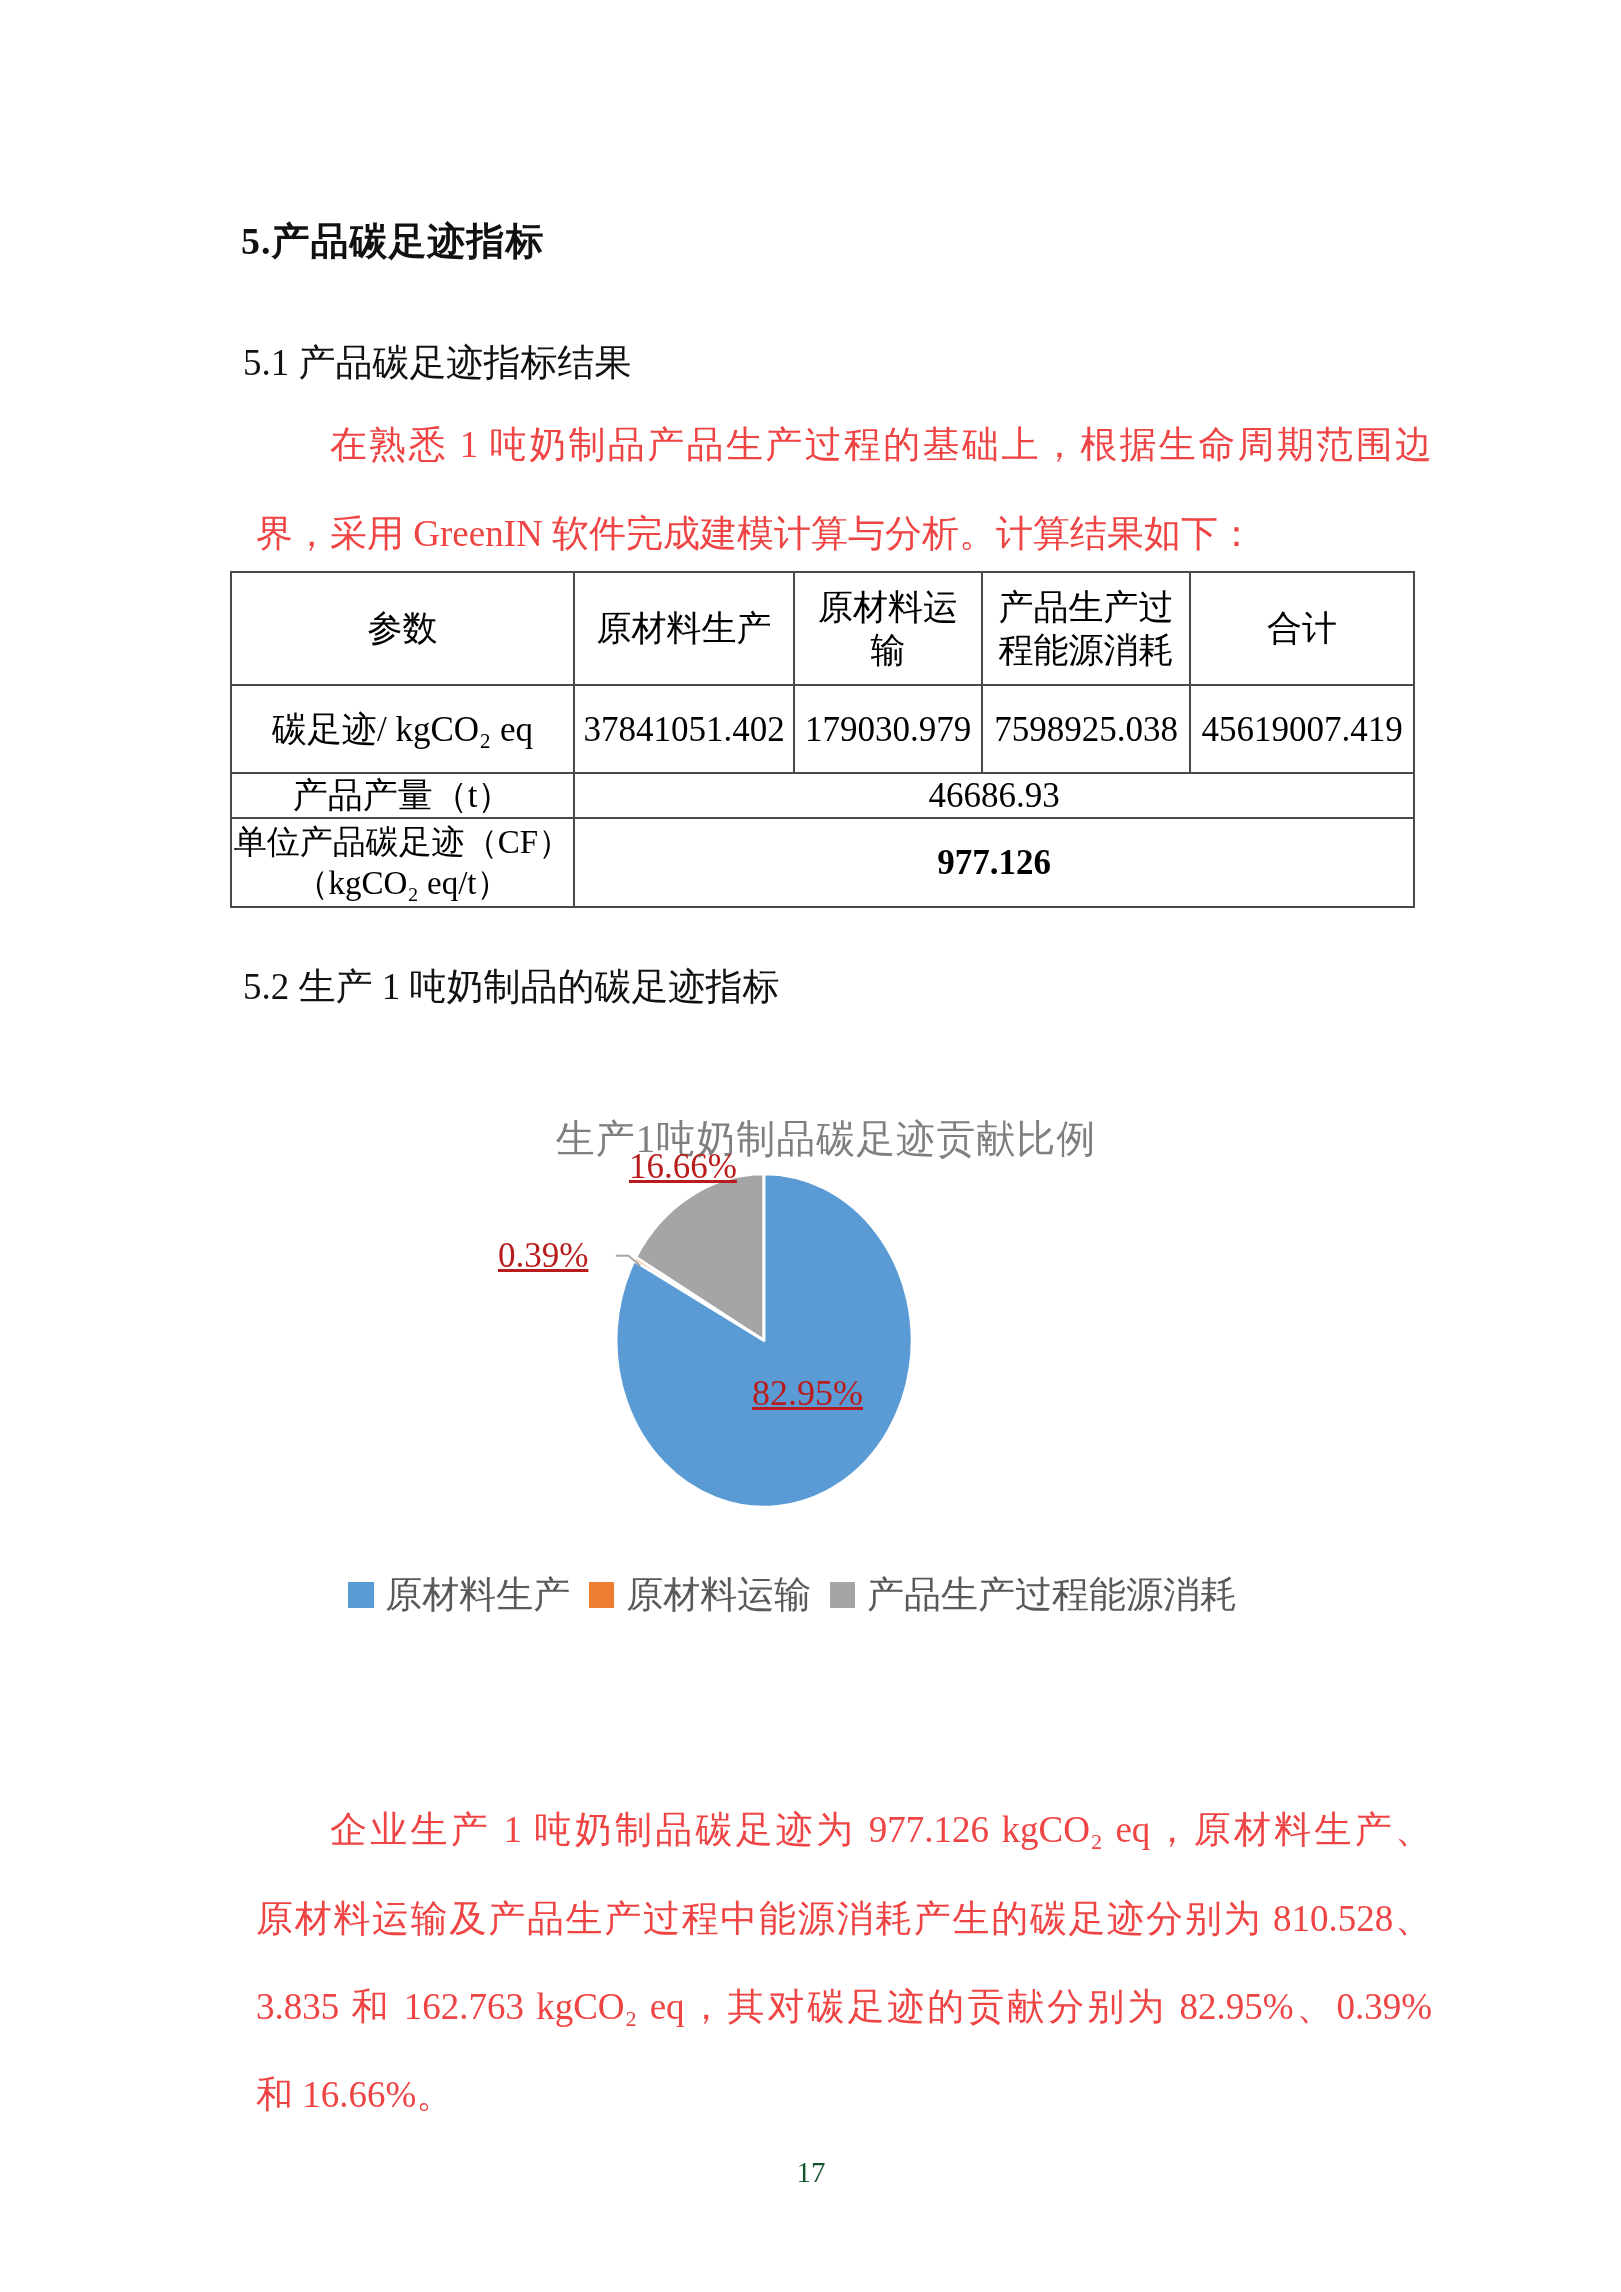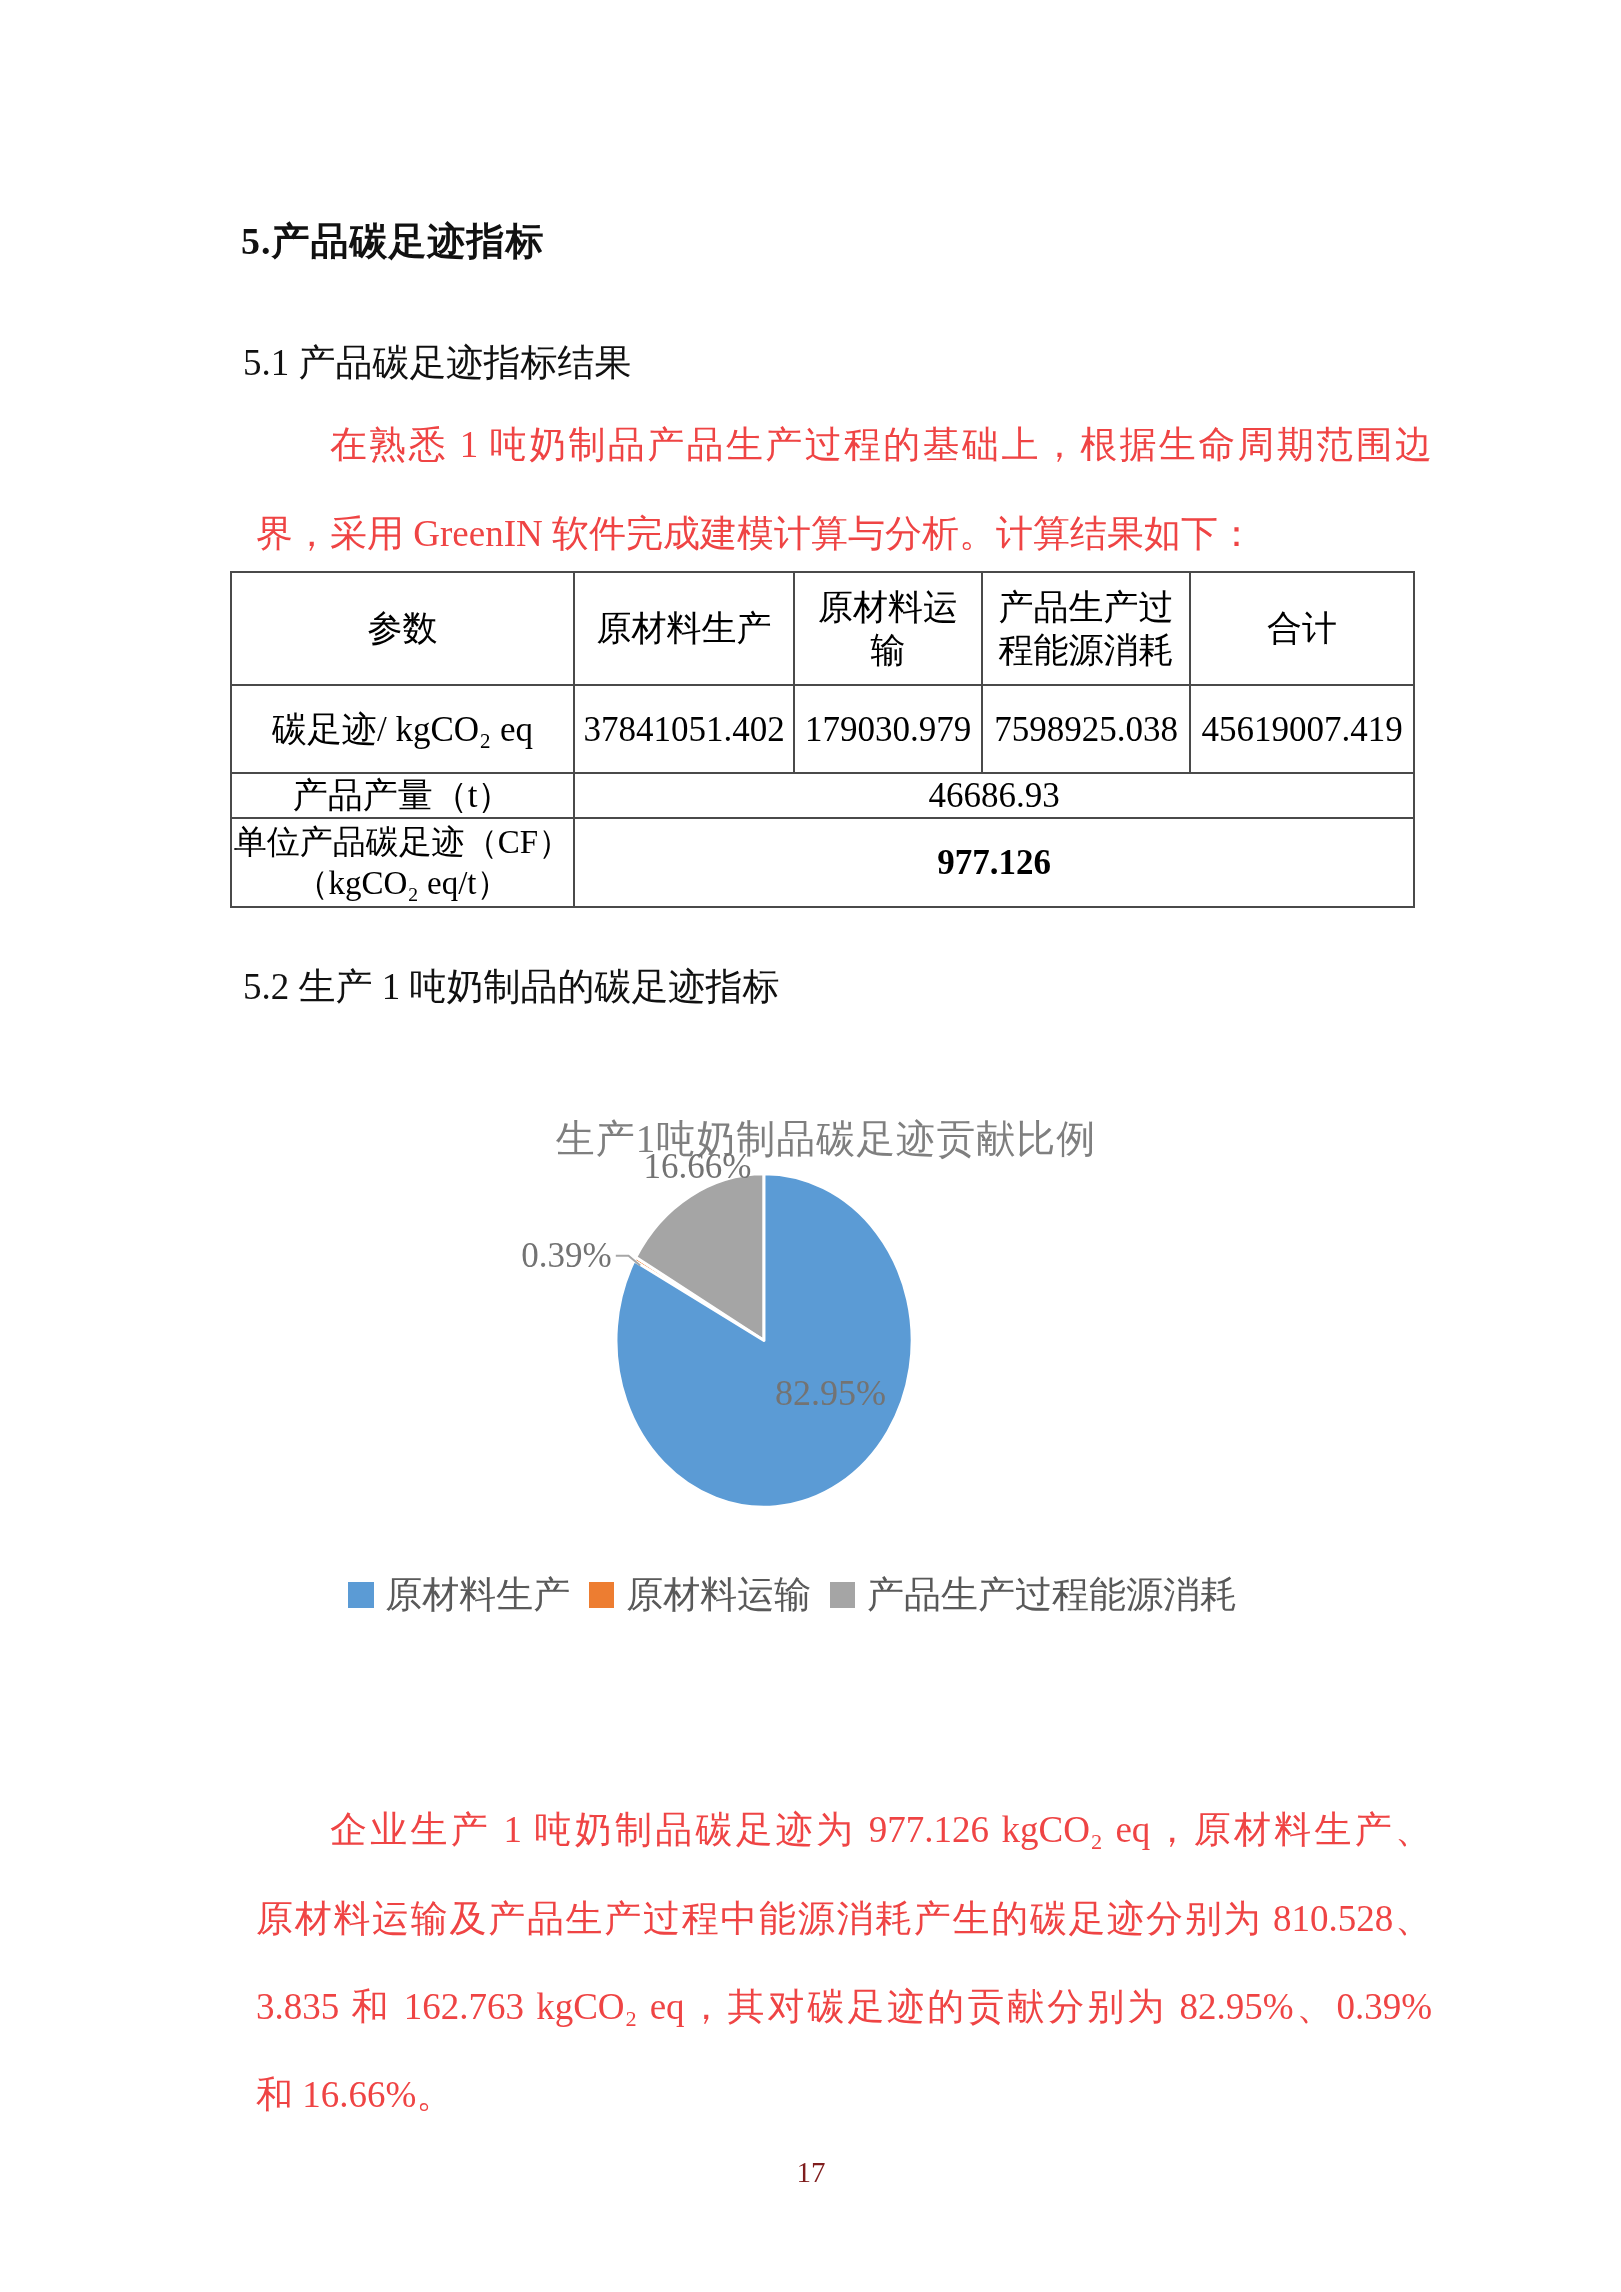--- a/index.html
+++ b/index.html
@@ -30,35 +30,35 @@
     white-space:pre-line;line-height:43px;
   }
   tr.r-head{height:113px;} tr.r1{height:88px;} tr.r2{height:43px;} tr.r3{height:89px;}
   tr.r3 td.lbl{font-size:33px;line-height:41px;}
   td.bold{font-weight:bold;}
 
   .chart-title{
     left:532px;top:1112px;width:588px;text-align:center;
     font-size:39px;color:#7f7f7f;letter-spacing:1px;
   }
-  .pie-label{color:#737373;font-size:35px;text-align:center;}
+  .pie-label{color:#b91c1c;font-size:35px;text-align:left;text-decoration:underline;}
   .lab-gray{left:629px;top:1147px;width:137px;}
   .lab-orange{left:498px;top:1236px;width:137px;}
   .lab-blue{left:752px;top:1372px;width:157px;font-size:36px;}
 
   .legend{
     left:348px;top:1570px;display:flex;align-items:center;gap:18.6px;
     font-size:37px;color:#595959;white-space:nowrap;
   }
   .legend .item{display:flex;align-items:center;}
   .legend .sq{width:25.5px;height:25.5px;margin-right:11.8px;flex:0 0 auto;}
   .sq.c-blue{background:#5B9BD5;} .sq.c-orange{background:#ED7D31;} .sq.c-gray{background:#A5A5A5;}
 
   .caption{left:223px;top:1711px;width:1176px;text-align:center;font-size:37px;color:#0a0a0a;}
-  .pagenum{left:223px;top:2156px;width:1176px;text-align:center;font-size:29px;color:#7f1d1d;}
+  .pagenum{left:223px;top:2156px;width:1176px;text-align:center;font-size:29px;color:#14532d;}
 </style>
 </head>
 <body>
 
 <div id="page">
 
   <div class="abs h5">5.产品碳足迹指标</div>
 
   <div class="abs h51">5.1 产品碳足迹指标结果</div>
 

